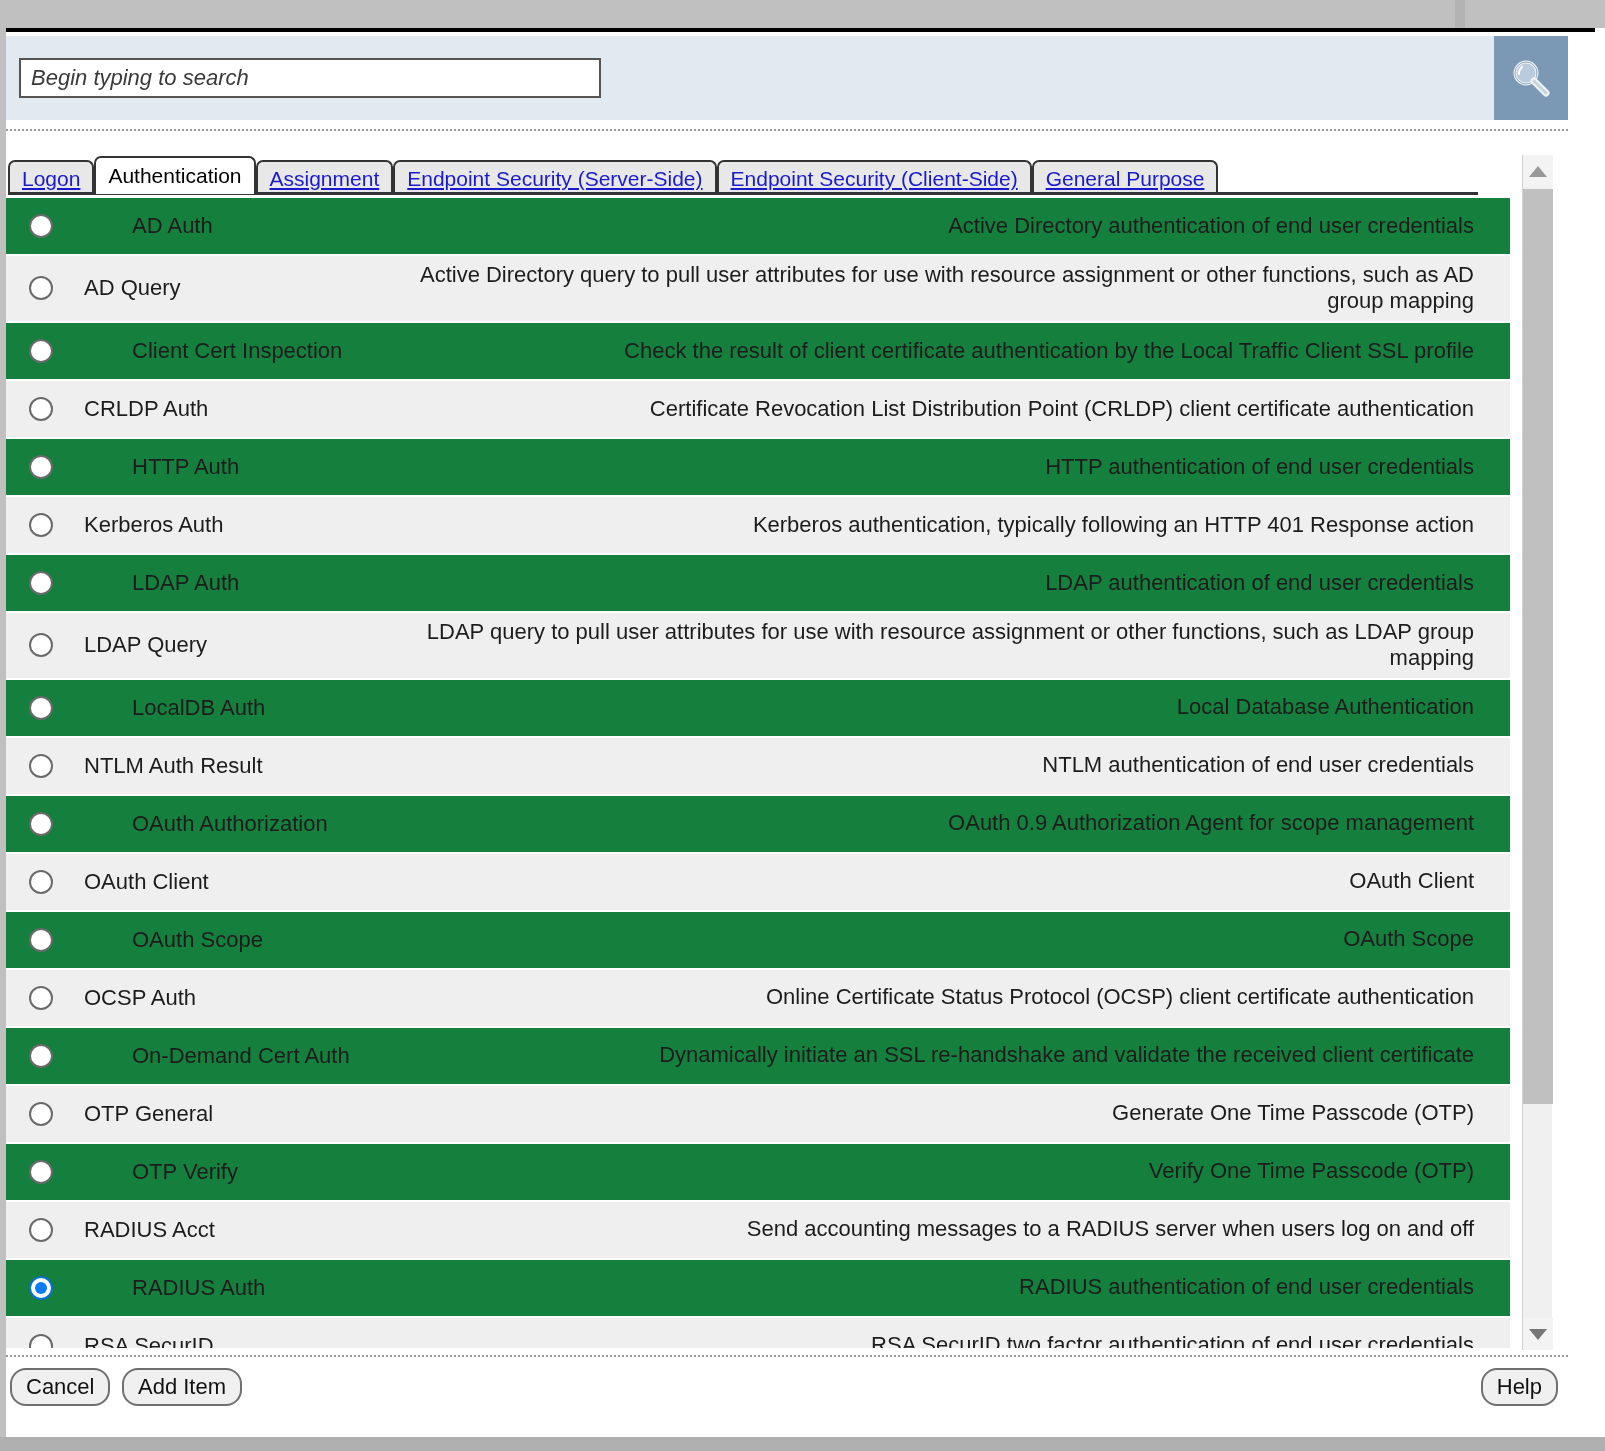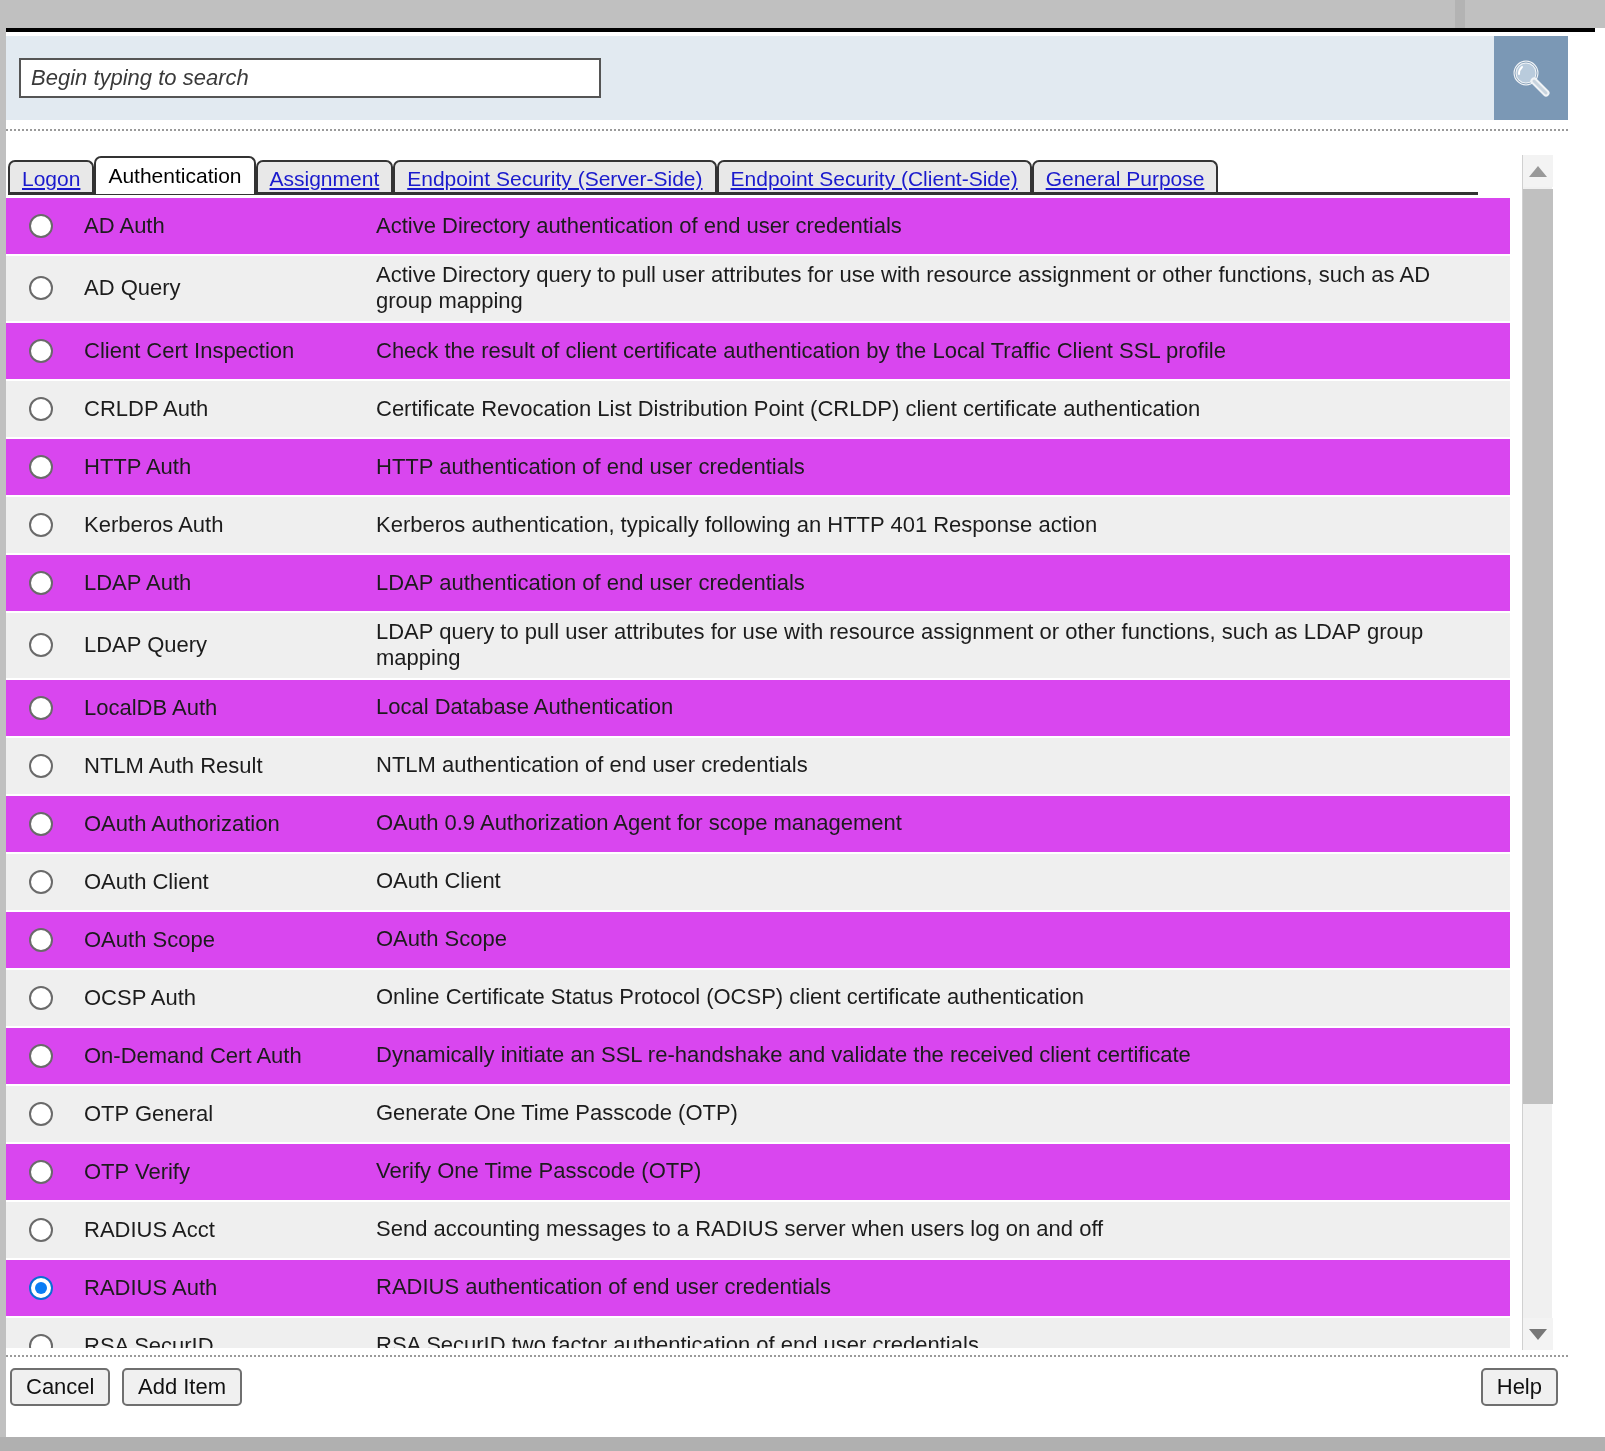--- a/index.html
+++ b/index.html
@@ -173,21 +173,21 @@
   }
   .row {
     display: flex;
     align-items: center;
     min-height: 58px;
     box-sizing: border-box;
     padding: 6px 0;
     border-bottom: 2px solid #ffffff;
     cursor: pointer;
   }
-  .row.odd  { background: #d946ef; }
+  .row.odd  { background: #15803d; gap: 48px; }
   .row.even { background: #efefef; }
 
   .radio-cell {
     flex: 0 0 70px;
     display: flex;
     justify-content: center;
     align-items: center;
   }
   .radio {
     width: 24px;
@@ -215,23 +215,24 @@
     flex: 0 0 300px;
     font-size: 22px;
     color: #1c1c1c;
     padding-left: 8px;
     box-sizing: border-box;
   }
   .desc-cell {
     flex: 1 1 auto;
     font-size: 22px;
     color: #1c1c1c;
-    padding-right: 23px;
+    padding-right: 36px;
     line-height: 1.2;
     box-sizing: border-box;
+    text-align: right;
   }
 
   
   #scrollbar {
     position: absolute;
     left: 1522px;
     top: 155px;
     width: 30px;
     height: 1195px;
     background: #f0f0f0;
@@ -276,21 +277,21 @@
     width: 1568px;
     height: 60px;
     background: #ffffff;
   }
   .btn {
     position: absolute;
     top: 8px;
     height: 38px;
     background: #f0f0f0;
     border: 2px solid #6f6f6f;
-    border-radius: 5px;
+    border-radius: 16px;
     font-family: "Liberation Sans", sans-serif;
     font-size: 22px;
     color: #111111;
     padding: 0 14px;
     cursor: pointer;
     box-sizing: border-box;
     line-height: 34px;
   }
   #btn-cancel   { left: 4px; }
   #btn-add-item { left: 116px; }

